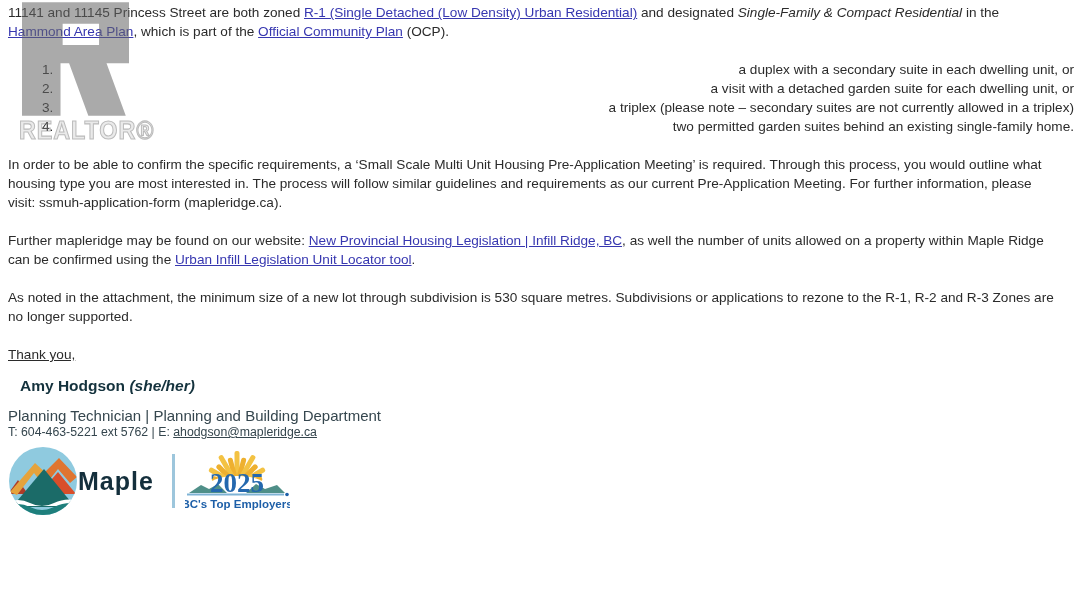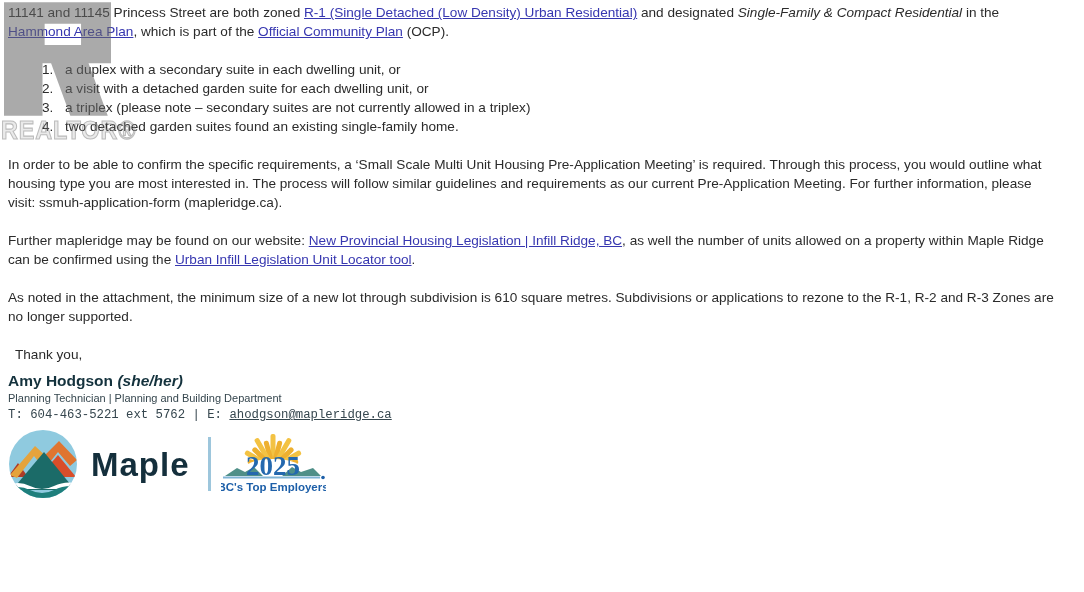--- a/index.html
+++ b/index.html
@@ -5,41 +5,41 @@
   html,body{margin:0;padding:0;}
   body{
     width:1084px;height:592px;overflow:hidden;background:#ffffff;
     font-family:"Liberation Sans", sans-serif;
     color:#2b2b2b;font-size:13.6px;line-height:19px;position:relative;
   }
   .content{position:relative;z-index:1;padding:3px 10px 0 8px;}
   p{margin:0 12px 19px 0;}
   .em{font-style:italic;}
   a.link{color:#3737b0;text-decoration:underline;cursor:pointer;}
-  ol.examples{margin:17px 0 19px 0;padding:0 0 0 49px;}
+  ol.examples{margin:17px 0 19px 0;padding:0 0 0 49px;text-align:right;}
   ol.examples li{padding-left:8px;line-height:19px;}
   
-  .watermark{position:absolute;left:1px;top:2px;z-index:2;opacity:.55;pointer-events:none;}
+  .watermark{position:absolute;left:19px;top:2px;z-index:2;opacity:.55;pointer-events:none;}
   .watermark svg{display:block;margin-left:3px;}
   .wm-label{
     font-size:26px;font-weight:bold;letter-spacing:1px;margin-top:5px;
     color:rgba(150,150,150,0.35);
     -webkit-text-stroke:1.1px rgba(125,125,125,0.95);
     transform:scaleX(0.9);transform-origin:left center;white-space:nowrap;
   }
   
-  .sig-closing{margin:7px;line-height:19px;}
-  .sig-name{margin:0;line-height:19px;font-size:15.5px;font-weight:bold;color:#14323d;}
+  .sig-closing{margin:0;line-height:19px;text-decoration:underline;}
+  .sig-name{margin:12px;line-height:19px;font-size:15.5px;font-weight:bold;color:#14323d;}
   .sig-name .pronouns{font-style:italic;}
-  .sig-title{margin:0;line-height:17px;font-size:11px;color:#35464e;}
-  .sig-contact{margin:0;line-height:17px;font-size:12.3px;color:#35464e;font-family:Liberation Mono, monospace;}
+  .sig-title{margin:0;line-height:17px;font-size:15px;color:#35464e;}
+  .sig-contact{margin:0;line-height:17px;font-size:12.3px;color:#35464e;}
   a.email-link{color:#35464e;text-decoration:underline;cursor:pointer;}
   
   .logo-row{display:flex;align-items:center;margin-top:4px;}
-  .wordmark{margin-left:13px;font-weight:bold;font-size:33px;line-height:31px;
+  .wordmark{margin-left:0;font-weight:bold;font-size:25px;line-height:31px;
     color:#142f3c;letter-spacing:1px;}
   .logo-divider{width:3px;height:54px;background:#9dc6dc;margin:0 10px 0 18px;}
 </style>
 </head>
 <body>
 
 <div class="watermark">
   <svg width="107" height="114" viewBox="0 0 100 106">
     <path d="M0 0 H100 V57 H79 L97 106 H62 L44 57 H36 V106 H0 Z M38 20 H72 V40 H38 Z" fill="#666666" fill-rule="evenodd"></path>
   </svg>
@@ -48,28 +48,28 @@
 
 <div class="content">
 
   <p><span>11141 and 11145 Princess Street are both zoned </span><a class="link">R-1 (Single Detached (Low Density) Urban Residential)</a><span> and designated </span><span class="em">Single-Family &amp; Compact Residential</span><span> in the </span><a class="link">Hammond Area Plan</a><span>, which is part of the </span><a class="link">Official Community Plan</a><span> (OCP).</span></p>
 
 
   <ol class="examples">
     <li><span>a duplex with a secondary suite in each dwelling unit, or</span></li>
     <li><span>a visit with a detached garden suite for each dwelling unit, or</span></li>
     <li><span>a triplex (please note – secondary suites are not currently allowed in a triplex)</span></li>
-    <li><span>two detached garden suites found an existing single-family home.</span></li>
+    <li><span>two permitted garden suites behind an existing single-family home.</span></li>
   </ol>
 
   <p>In order to be able to confirm the specific requirements, a ‘Small Scale Multi Unit Housing Pre-Application Meeting’ is required. Through this process, you would outline what housing type you are most interested in. The process will follow similar guidelines and requirements as our current Pre-Application Meeting. For further information, please visit: ssmuh-application-form (mapleridge.ca).</p>
 
   <p><span>Further mapleridge may be found on our website: </span><a class="link">New Provincial Housing Legislation | Infill Ridge, BC</a><span>, as well the number of units allowed on a property within Maple Ridge can be confirmed using the </span><a class="link">Urban Infill Legislation Unit Locator tool</a><span>.</span></p>
 
-  <p>As noted in the attachment, the minimum size of a new lot through subdivision is 610 square metres. Subdivisions or applications to rezone to the R-1, R-2 and R-3 Zones are no longer supported.</p>
+  <p>As noted in the attachment, the minimum size of a new lot through subdivision is 530 square metres. Subdivisions or applications to rezone to the R-1, R-2 and R-3 Zones are no longer supported.</p>
 
 
   <p class="sig-closing">Thank you,</p>
   <p class="sig-name"><span>Amy Hodgson </span><span class="pronouns">(she/her)</span></p>
   <p class="sig-title">Planning Technician | Planning and Building Department</p>
   <p class="sig-contact"><span>T: 604-463-5221 ext 5762 | E: </span><a class="email-link">ahodgson@mapleridge.ca</a></p>
 
   <div class="logo-row">
     <svg width="70" height="70" viewBox="0 0 70 70">
       <defs>

